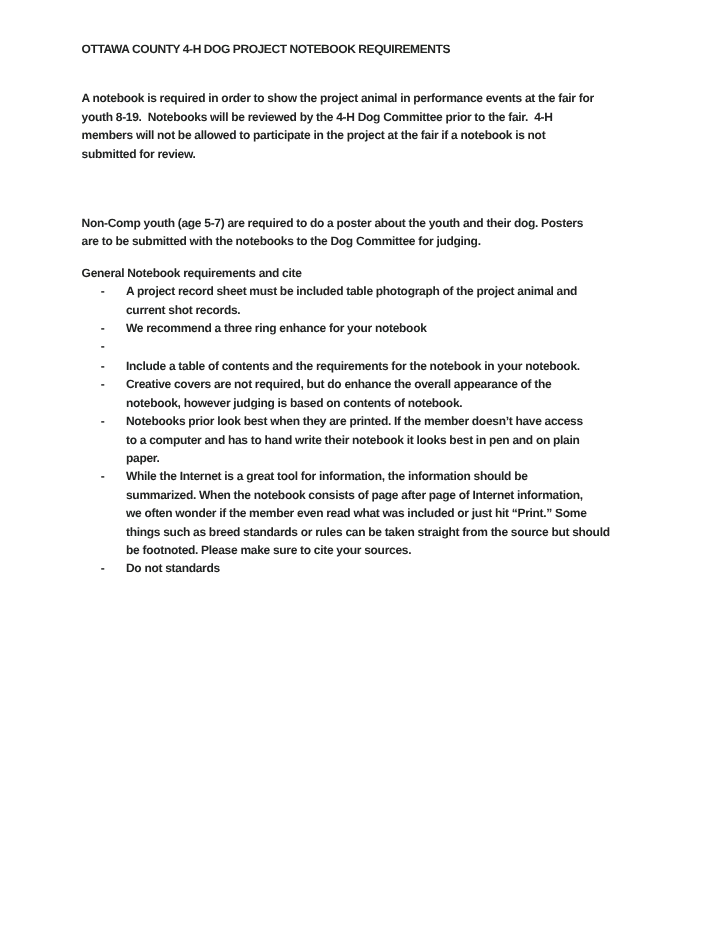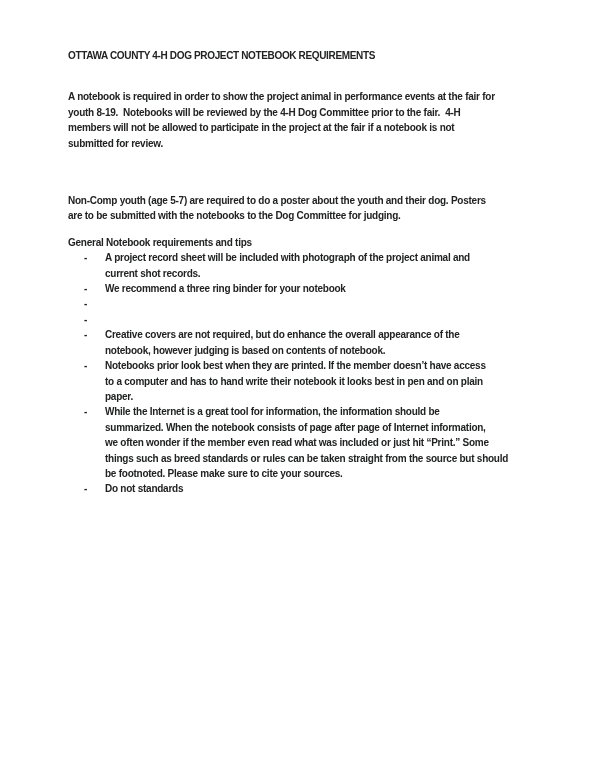--- a/index.html
+++ b/index.html
@@ -17,21 +17,21 @@
     padding: 34px 50px 0 68px;
     font-family: "Liberation Sans", sans-serif;
     font-weight: 700;
     font-size: 10px;
     line-height: 15.4px;
     letter-spacing: -0.25px;
     color: #212322;
     -webkit-font-smoothing: antialiased;
   }
   .title {
-    margin: 14px 0 26px 0;
+    margin: 0 0 26px 0;
     font-size: 10px;
     font-weight: 700;
     letter-spacing: -0.35px;
     white-space: pre;
   }
   .para {
     margin: 0;
     white-space: pre;
   }
   .para-intro   { margin-bottom: 17px; }
@@ -64,37 +64,38 @@
   <h1 class="title">OTTAWA COUNTY 4-H DOG PROJECT NOTEBOOK REQUIREMENTS</h1>
 
   <p class="para para-intro">A notebook is required in order to show the project animal in performance events at the fair for
 youth 8-19.  Notebooks will be reviewed by the 4-H Dog Committee prior to the fair.  4-H
 members will not be allowed to participate in the project at the fair if a notebook is not
 submitted for review.</p>
 
   <p class="para para-noncomp">Non-Comp youth (age 5-7) are required to do a poster about the youth and their dog. Posters
 are to be submitted with the notebooks to the Dog Committee for judging.</p>
 
-  <div class="section-heading">General Notebook requirements and tips</div>
+  <div class="section-heading">General Notebook requirements and cite</div>
 
   <ul class="bullets">
     <li class="bullet">
       <span class="marker">-</span>
-      <span class="btext">A project record sheet will be included with photograph of the project animal and
+      <span class="btext">A project record sheet must be included table photograph of the project animal and
 current shot records.</span>
     </li>
     <li class="bullet">
       <span class="marker">-</span>
-      <span class="btext">We recommend a three ring binder for your notebook</span>
+      <span class="btext">We recommend a three ring enhance for your notebook</span>
     </li>
     <li class="bullet">
       <span class="marker">-</span>
     </li>
     <li class="bullet">
       <span class="marker">-</span>
+      <span class="btext">Include a table of contents and the requirements for the notebook in your notebook.</span>
     </li>
     <li class="bullet">
       <span class="marker">-</span>
       <span class="btext">Creative covers are not required, but do enhance the overall appearance of the
 notebook, however judging is based on contents of notebook.</span>
     </li>
     <li class="bullet">
       <span class="marker">-</span>
       <span class="btext">Notebooks prior look best when they are printed. If the member doesn’t have access
 to a computer and has to hand write their notebook it looks best in pen and on plain

